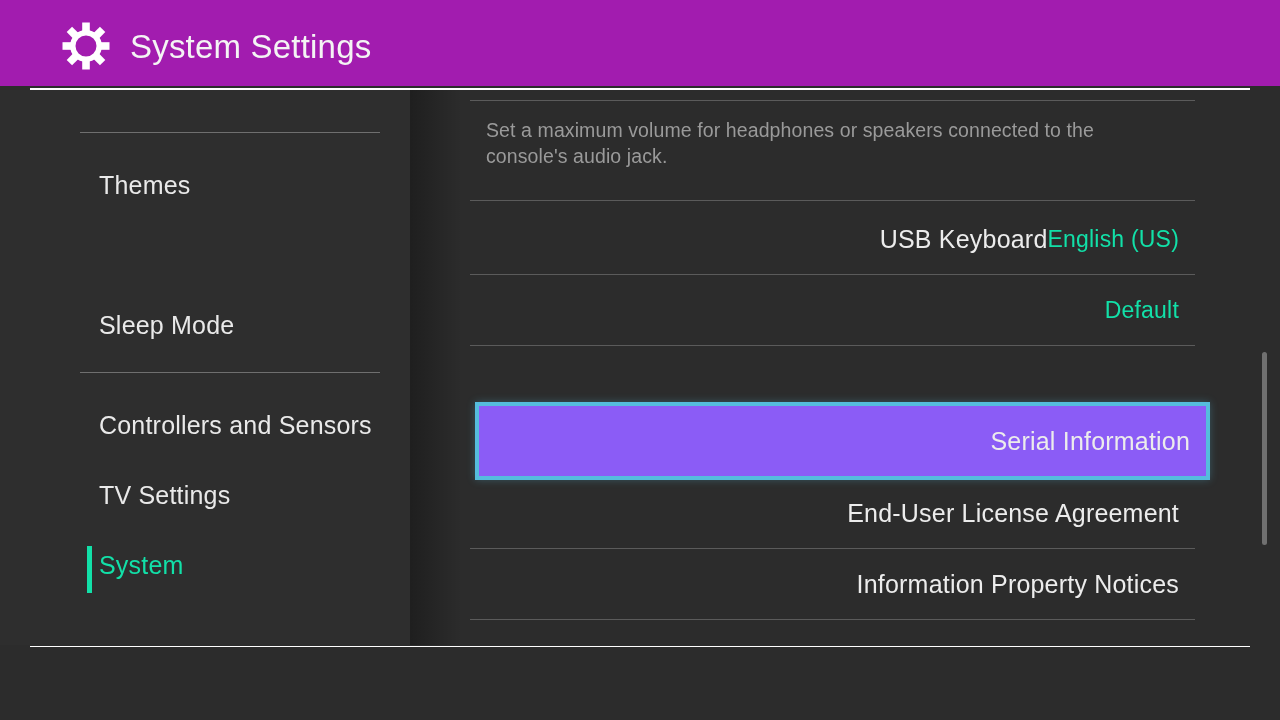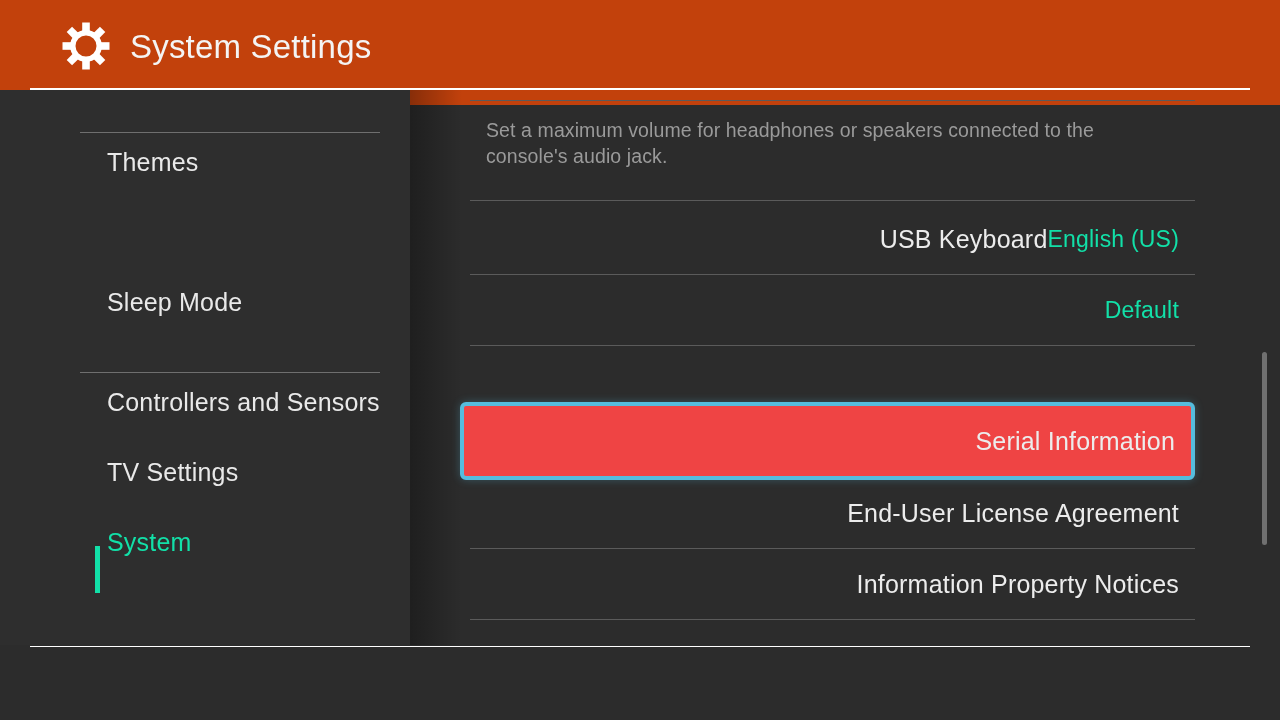--- a/index.html
+++ b/index.html
@@ -18,22 +18,22 @@
     position: relative;
     width: 1280px;
     height: 720px;
     background: #2c2c2c;
   }
 
   
   .header {
     position: absolute;
     left: 0; top: 0;
-    width: 1280px; height: 105px;
-    background: #c2410c;
+    width: 1280px; height: 86px;
+    background: #a21caf;
   }
   .header-inner {
     position: absolute;
     left: 62px; top: 22px;
     display: flex;
     align-items: center;
     gap: 20px;
   }
   .gear-icon { width: 48px; height: 48px; display: block; }
   .header-title {
@@ -69,23 +69,24 @@
     position: absolute;
     left: 80px;
     width: 300px; height: 1px;
     background: #6f6f6f;
   }
   .side-rule.top { top: 42px; }
   .side-rule.mid { top: 282px; }
 
   .side-item {
     position: absolute;
-    left: 8px;
+    left: 0;
     width: 410px; height: 70px;
     display: flex;
+    align-items: center;
   }
   .side-item .side-label {
     margin-left: 99px;
     font-size: 25px;
     color: #e9e9e9;
     letter-spacing: 0.2px;
     line-height: 1;
     white-space: nowrap;
   }
   .side-item.active .side-label { color: #12e0a8; }
@@ -143,26 +144,26 @@
     font-size: 23px;
     color: #12e0a8;
     letter-spacing: 0.2px;
     line-height: 1;
     white-space: nowrap;
     margin-right: 16px;
   }
 
   
   .item-row.selected {
-    left: 50px;
+    left: 65px;
     width: 735px;
     height: 78px;
-    background: #ef4444;
+    background: #8b5cf6;
     border: 4px solid #55bcdd;
-    border-radius: 6px;
+    border-radius: 0;
     box-shadow: 0 0 8px rgba(85,188,221,0.30);
   }
   .item-row.selected .item-label { margin-left: 16px; }
 
   
   .scroll-track {
     position: absolute;
     left: 1262px; top: 110px;
     width: 5px; height: 520px;
     background: transparent;

